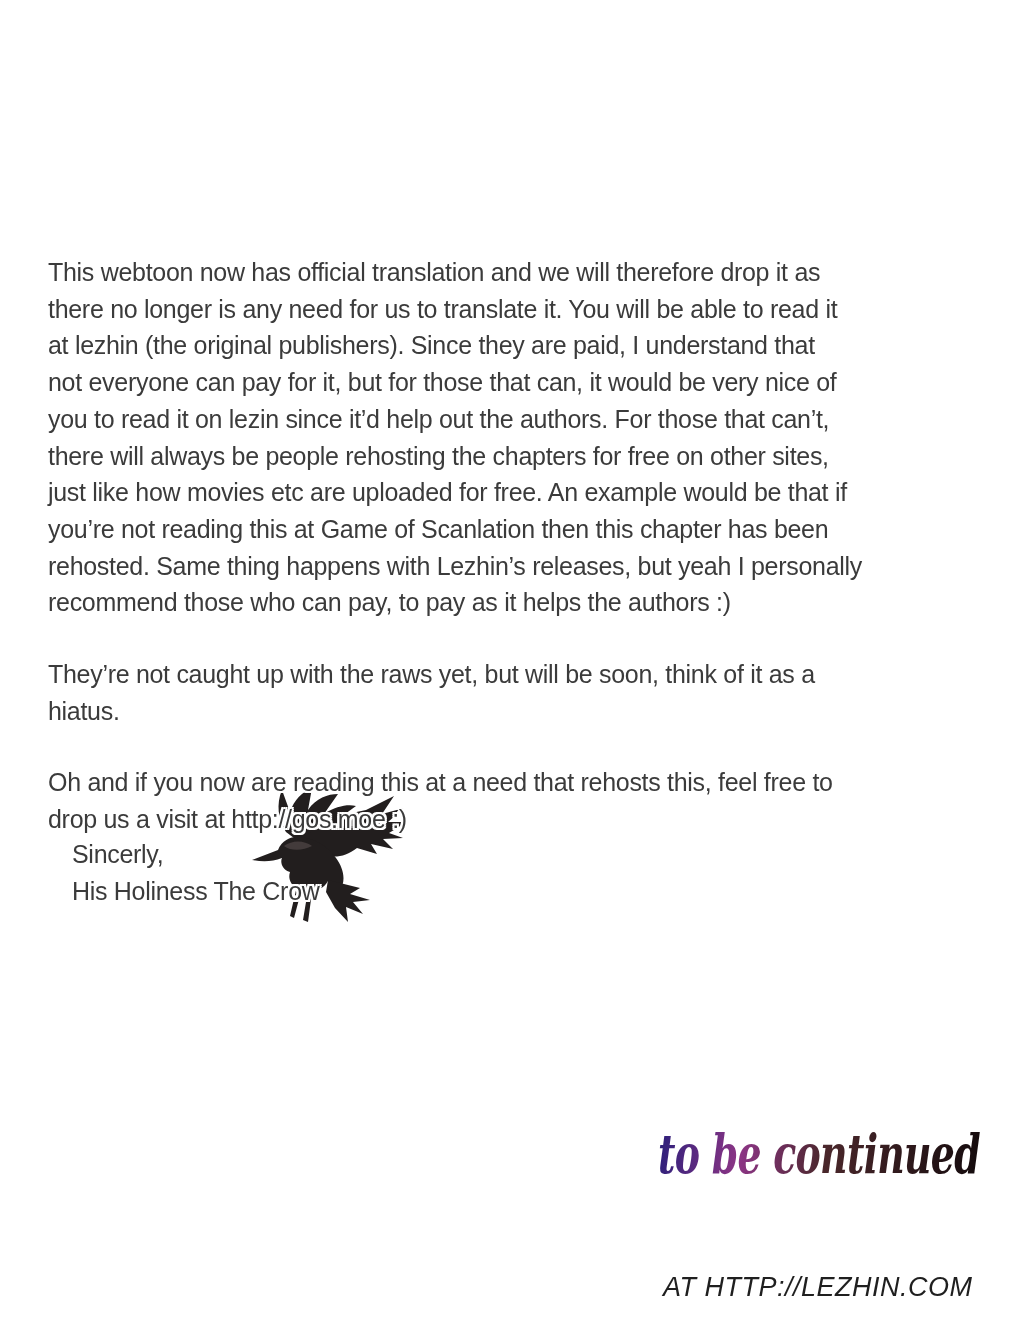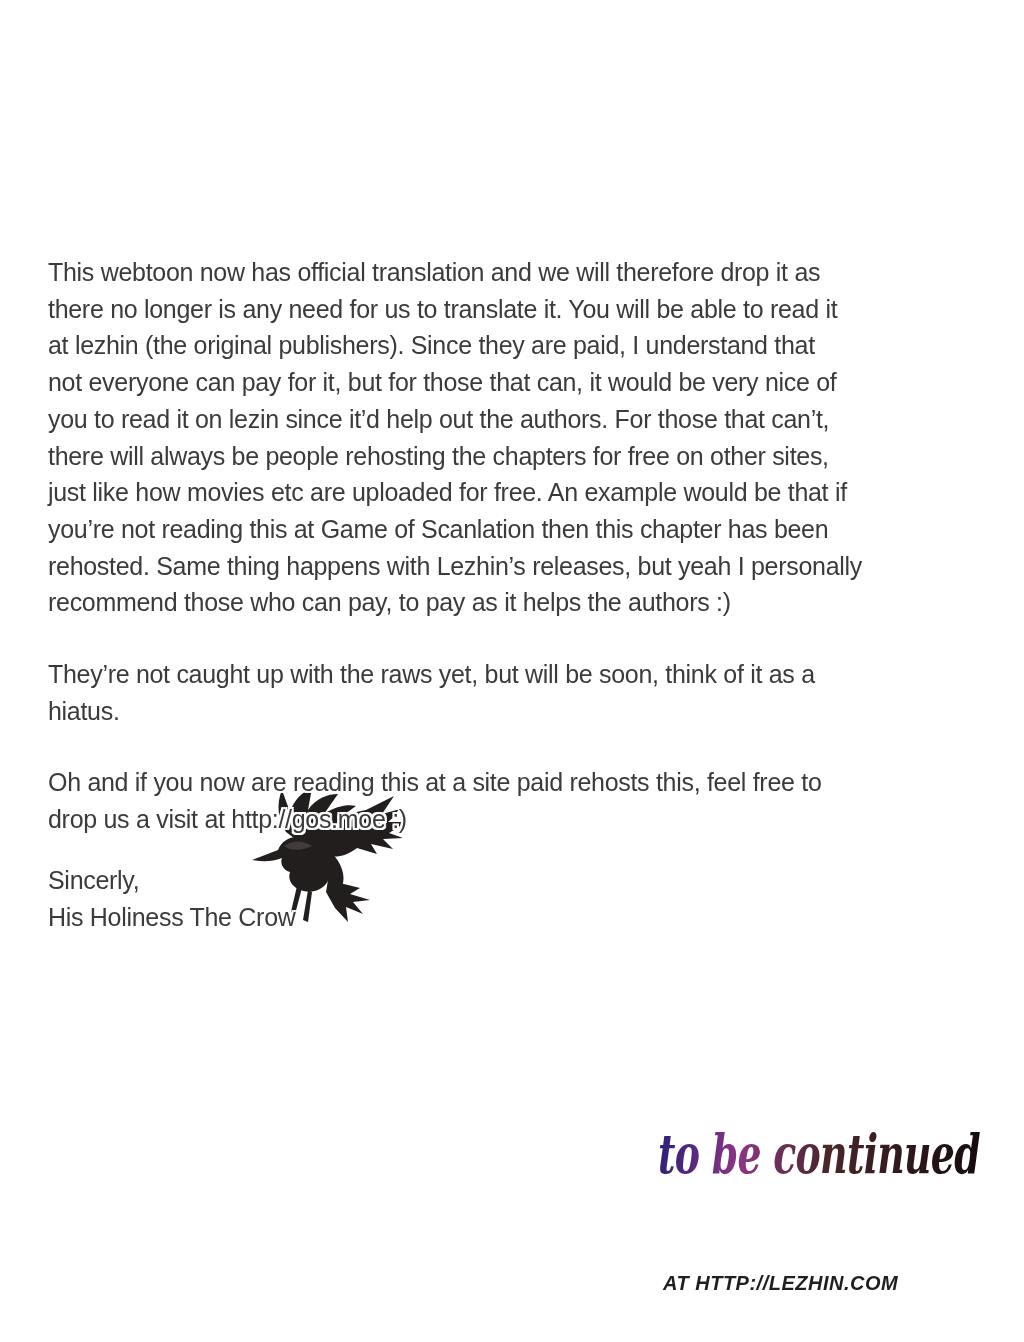--- a/index.html
+++ b/index.html
@@ -42,21 +42,21 @@
     font-size:25px;
     letter-spacing:-0.3px;
     line-height:36.7px;
     color:var(--body-text);
     white-space:pre;
     z-index:2;
   }
   .p1{top:254px;}
   .p2{top:656px;}
   .p3{top:764px;}
-  .signoff{top:862px;}
+  .signoff{top:836px;margin-left:24px;}
   .outlined{
     text-shadow:
       -2px -2px 0 #fff, 2px -2px 0 #fff,
       -2px 2px 0 #fff, 2px 2px 0 #fff,
       0 -2px 0 #fff, 0 2px 0 #fff,
       -2px 0 0 #fff, 2px 0 0 #fff;
   }
   .crow{
     position:absolute;
     left:250px;
@@ -86,22 +86,22 @@
       var(--tbc-end) 100%);
     -webkit-background-clip:text;
     background-clip:text;
     color:transparent;
   }
   .site{
     position:absolute;
     left:663px;
     top:1272px;
     font-style:italic;
-    font-weight:bold;
-    font-size:20px;
+    font-weight:normal;
+    font-size:27px;
     letter-spacing:0.5px;
     white-space:nowrap;
     color:var(--footer-text);
     text-align:right;
   }
 </style>
 </head>
 <body>
 
 <div class="page">
@@ -114,21 +114,21 @@
 there no longer is any need for us to translate it. You will be able to read it
 at lezhin (the original publishers). Since they are paid, I understand that
 not everyone can pay for it, but for those that can, it would be very nice of
 you to read it on lezin since it’d help out the authors. For those that can’t,
 there will always be people rehosting the chapters for free on other sites,
 just like how movies etc are uploaded for free. An example would be that if
 you’re not reading this at Game of Scanlation then this chapter has been
 rehosted. Same thing happens with Lezhin’s releases, but yeah I personally
 recommend those who can pay, to pay as it helps the authors :)</div>
 
-  <div class="para p3 outlined">Oh and if you now are reading this at a site paid rehosts this, feel free to
+  <div class="para p3 outlined">Oh and if you now are reading this at a need that rehosts this, feel free to
 drop us a visit at http://gos.moe :)</div>
 
   <div class="para signoff outlined">Sincerly,
 His Holiness The Crow</div>
 
   <svg class="crow" viewBox="0 0 158 138" xmlns="http://www.w3.org/2000/svg" aria-hidden="true">
     <path d="M36,46 C28,34 26,18 32,4 L40,26 C44,14 52,6 62,2 L58,24 C66,12 78,8 88,8 L74,28 C86,20 98,18 106,20 L84,36 L98,36 L74,48 C64,54 50,54 44,52 Z"></path>
     <path d="M50,54 C70,36 94,28 116,24 L144,10 L132,28 L154,22 L138,36 L157,36 L139,47 L153,52 L133,53 L143,63 L121,58 L127,68 L107,62 C92,74 76,72 64,64 Z"></path>
     <path d="M2,74 L28,64 C32,54 42,50 50,51 C64,52 78,60 86,72 C94,83 96,95 90,104 L78,95 C72,106 58,108 48,103 C40,99 38,92 40,86 C32,84 30,76 32,72 C22,76 12,76 2,74 Z"></path>
     <path d="M78,94 L110,102 L100,108 L120,114 L103,116 L113,128 L96,121 L98,136 L85,122 L76,106 Z"></path>

